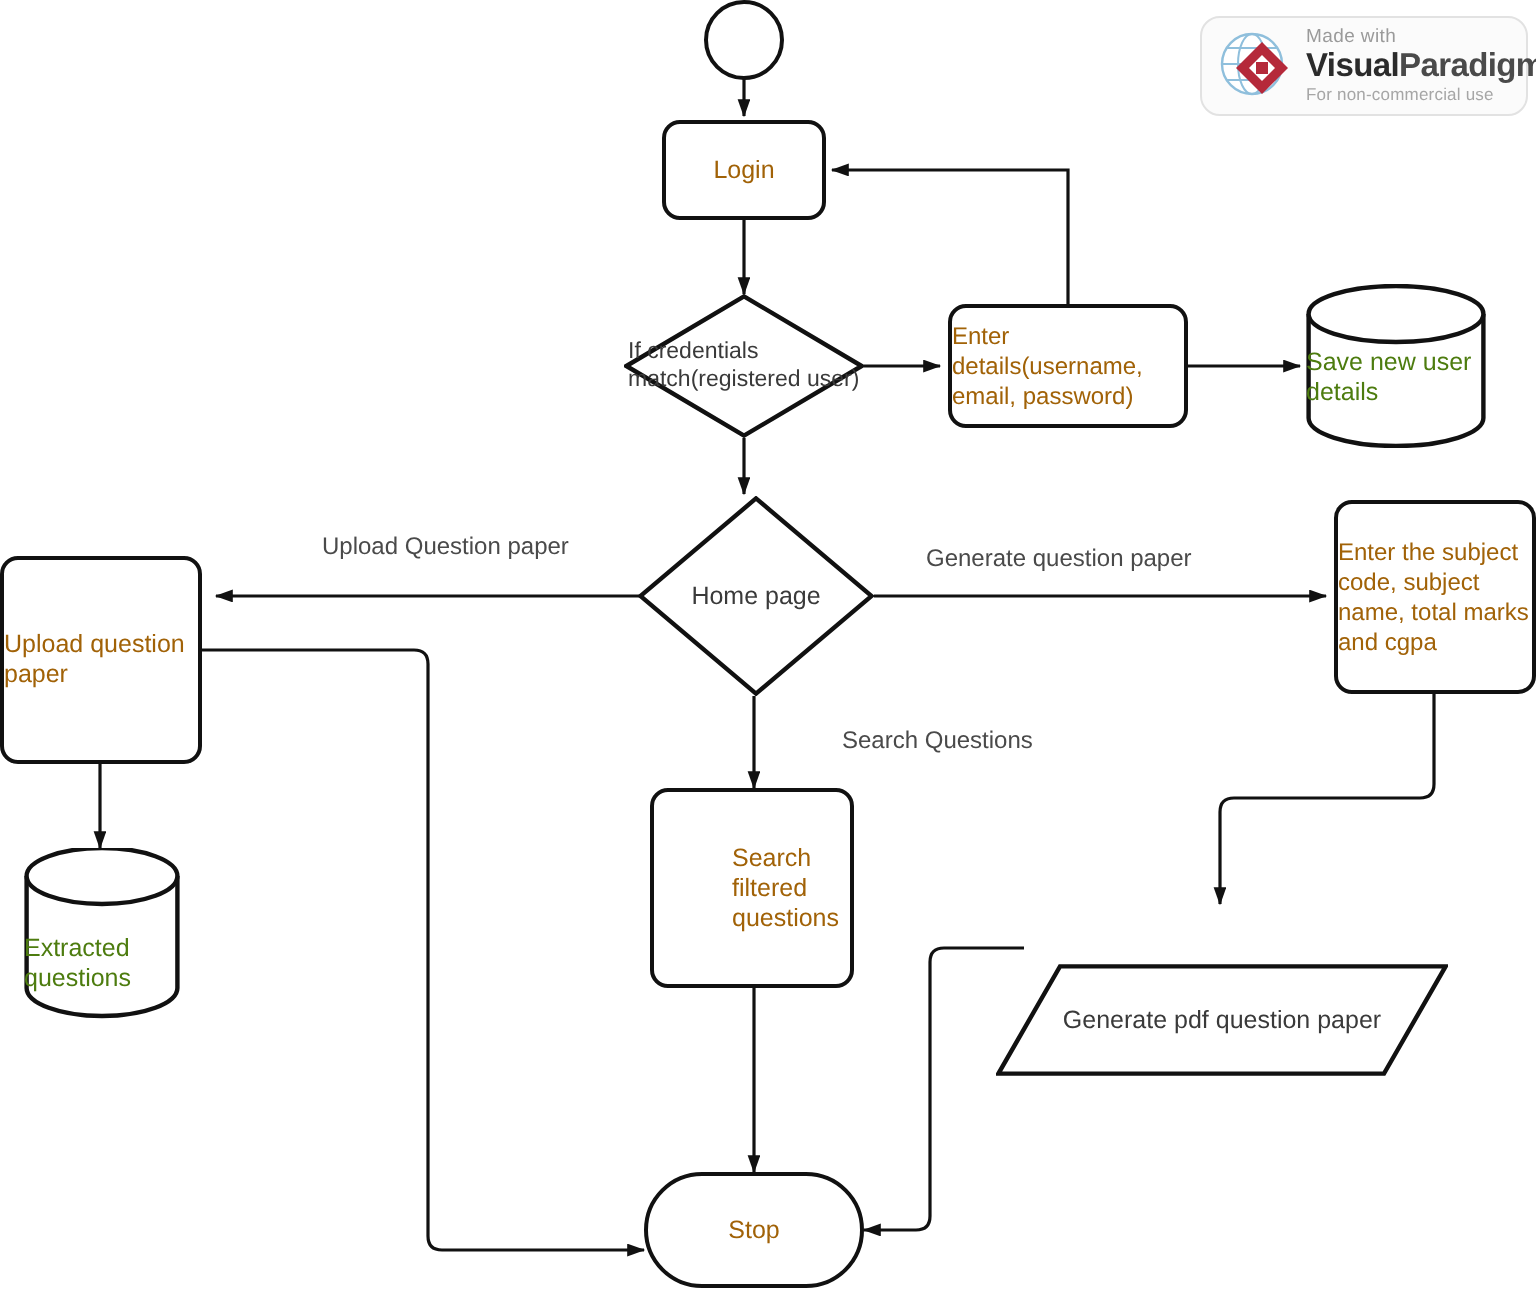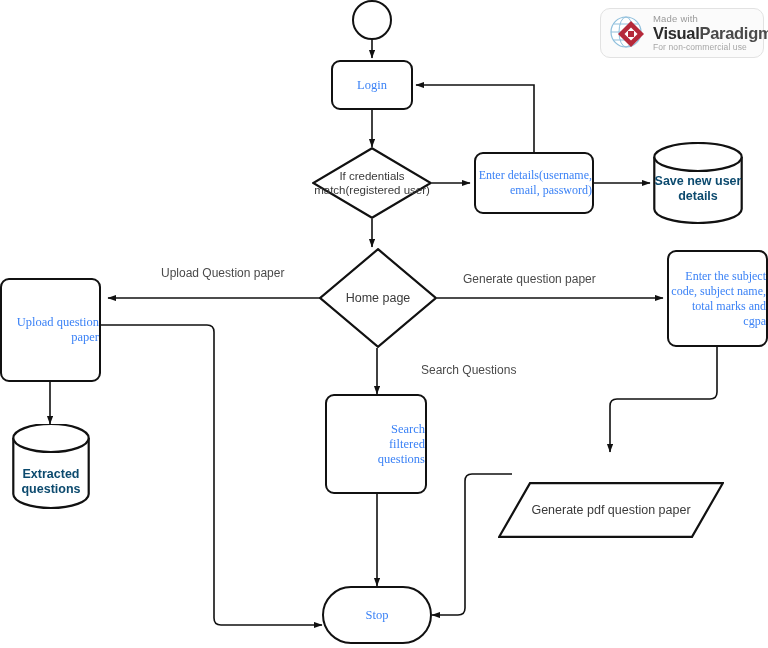--- a/index.html
+++ b/index.html
@@ -21,26 +21,25 @@
     width: 768px;
     height: 648px;
     pointer-events: none;
   }
   .node {
     position: absolute;
     box-sizing: border-box;
     display: flex;
     align-items: center;
     justify-content: center;
-    text-align: right;
-    color: #3b82f6;
+    text-align: left;
+    color: #a16207;
     font-size: 12.5px;
     line-height: 15px;
     background: #ffffff;
-    font-family: Liberation Serif, serif;
   }
   .proc {
     border: 2px solid #111;
     border-radius: 9px;
   }
   .term {
     border: 2px solid #111;
     border-radius: 999px;
   }
   .start-circle {
@@ -52,41 +51,39 @@
     position: absolute;
   }
   .diamond-wrap svg { display: block; }
   .diamond-label {
     position: absolute;
     left: 0; top: 0;
     width: 100%; height: 100%;
     display: flex;
     align-items: center;
     justify-content: center;
-    text-align: center;
     color: #3a3a3a;
     font-size: 12.5px;
     line-height: 15px;
   }
   .cyl {
     position: absolute;
   }
   .cyl svg { display: block; }
   .cyl-label {
     position: absolute;
     left: 0; top: 0;
     width: 100%; height: 100%;
     display: flex;
     align-items: center;
     justify-content: center;
-    text-align: center;
-    color: #0c4a6e;
+    text-align: left;
+    color: #4d7c0f;
     font-size: 12.5px;
     line-height: 15px;
-    font-weight: bold;
   }
   .para {
     position: absolute;
   }
   .para svg { display: block; }
   .para-label {
     position: absolute;
     left: 0; top: 0;
     width: 100%; height: 100%;
     display: flex;

